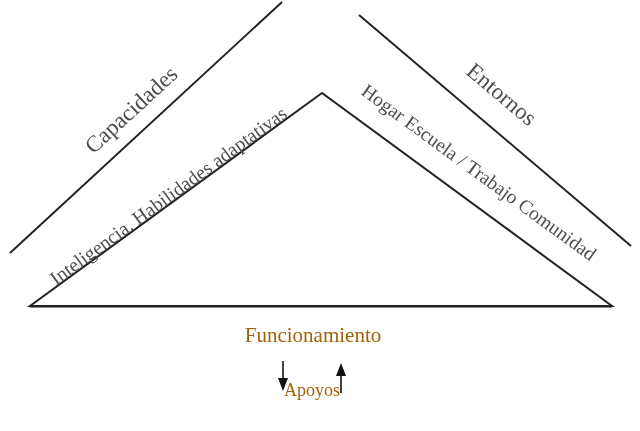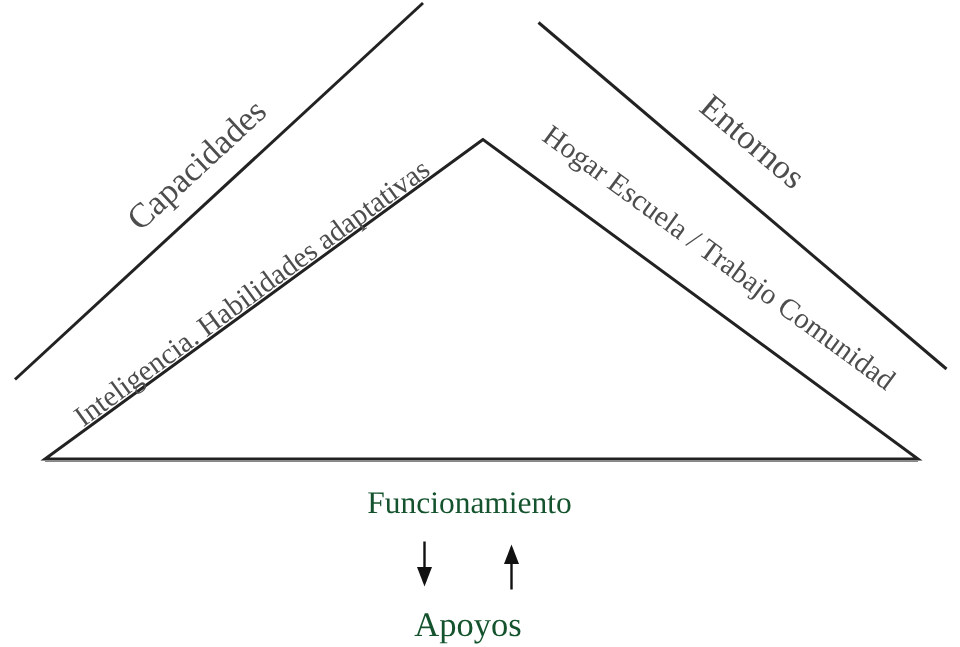--- a/index.html
+++ b/index.html
@@ -2,21 +2,21 @@
 <html><head>
 <meta charset="utf-8">
 <style>
   html, body { margin: 0; padding: 0; background: #ffffff; }
   body { width: 640px; height: 431px; position: relative; overflow: hidden;
          font-family: "DejaVu Serif", "Liberation Serif", serif; color: #4a4a4a; }
   svg { position: absolute; left: 0; top: 0; }
   .lbl { position: absolute; white-space: nowrap; transform-origin: 0 0;
          font-family: "Liberation Serif", "DejaVu Serif", serif; color: #4d4d4d; }
   .center { position: absolute; white-space: nowrap; transform: translateX(-50%);
-            font-family: "Liberation Serif", "DejaVu Serif", serif; color: #14532d; }
+            font-family: "Liberation Serif", "DejaVu Serif", serif; color: #a16207; }
 </style>
 </head>
 <body>
 
 <svg width="640" height="431" viewBox="0 0 640 431">
   <line x1="10" y1="253" x2="282" y2="2" stroke="#222" stroke-width="2"></line>
   <line x1="359" y1="15" x2="631" y2="246" stroke="#222" stroke-width="2"></line>
   <polygon points="322,93 30,306 612,306" fill="none" stroke="#222" stroke-width="2" stroke-linejoin="miter"></polygon>
   <line x1="30" y1="307.5" x2="612" y2="307.5" stroke="#888" stroke-width="1"></line>
   <g>
@@ -32,13 +32,13 @@
 <div class="lbl" style="left:80px; top:140px; font-size:23px; transform: rotate(-42.7deg);">Capacidades</div>
 
 <div class="lbl" style="left:478px; top:58px; font-size:23px; transform: rotate(40.2deg);">Entornos</div>
 
 <div class="lbl" style="left:46px; top:272px; font-size:19.5px; transform: rotate(-36.1deg);">Inteligencia. Habilidades adaptativas</div>
 
 <div class="lbl" style="left:370px; top:80px; font-size:19.5px; transform: rotate(36.1deg);">Hogar Escuela / Trabajo Comunidad</div>
 
 <div class="center" style="left:313px; top:323px; font-size:21px;">Funcionamiento</div>
 
-<div class="center" style="left:312px; top:404px; font-size:23px;text-align:center;">Apoyos</div>
+<div class="center" style="left:312px; top:380px; font-size:18px;text-align:center;">Apoyos</div>
 
 </body></html>

